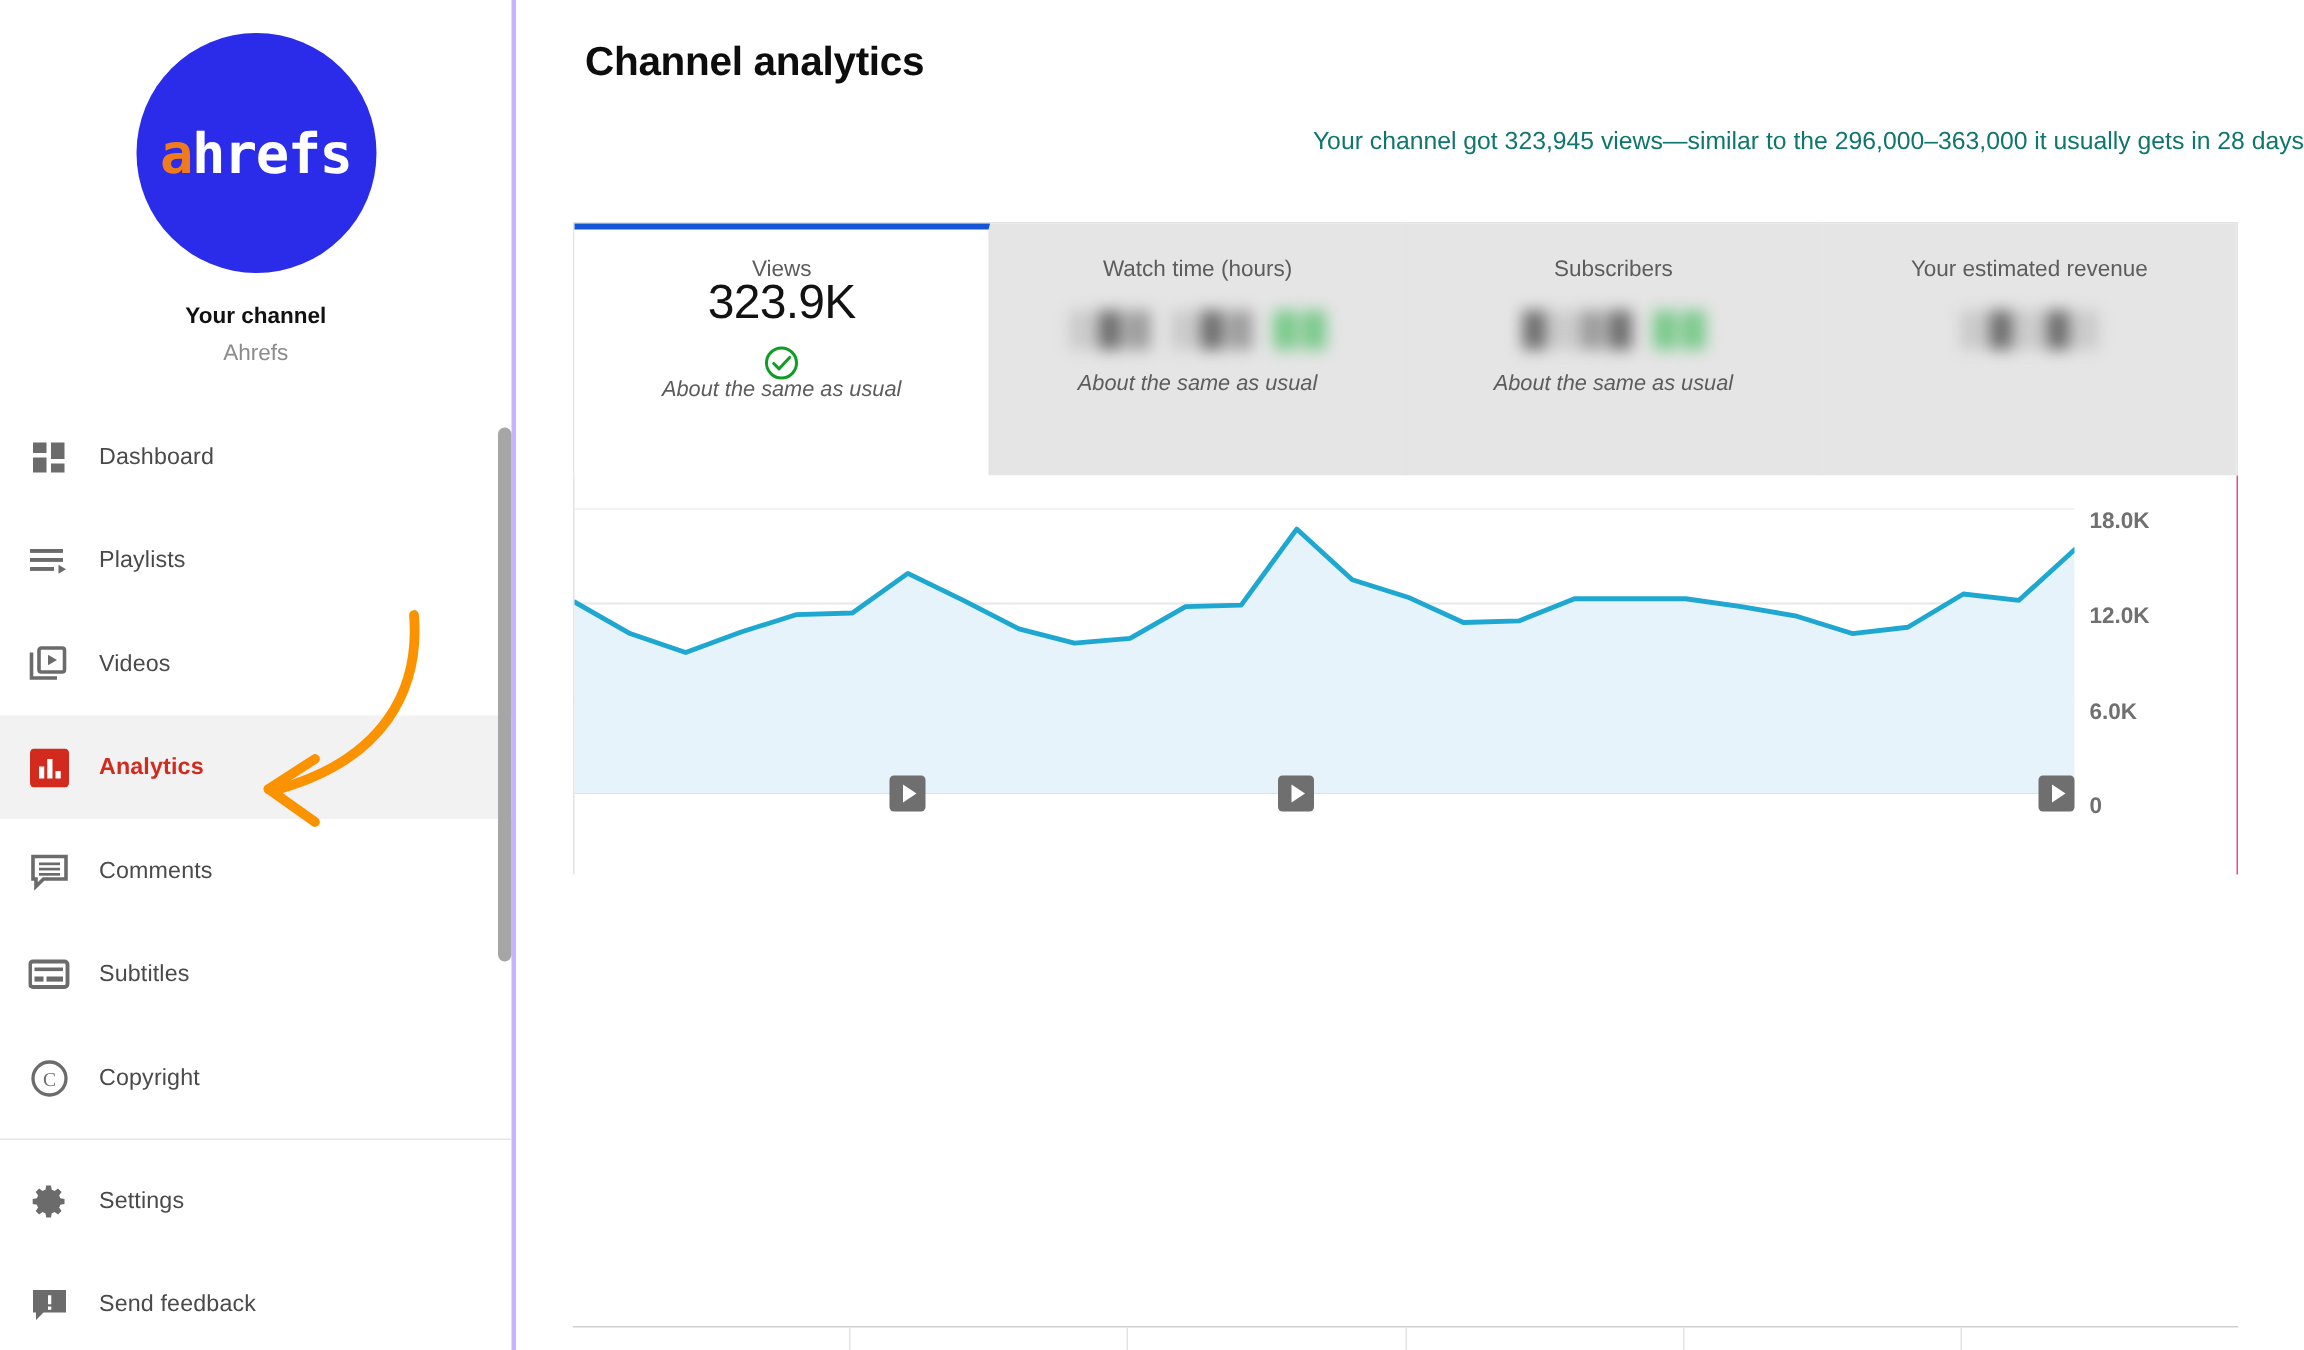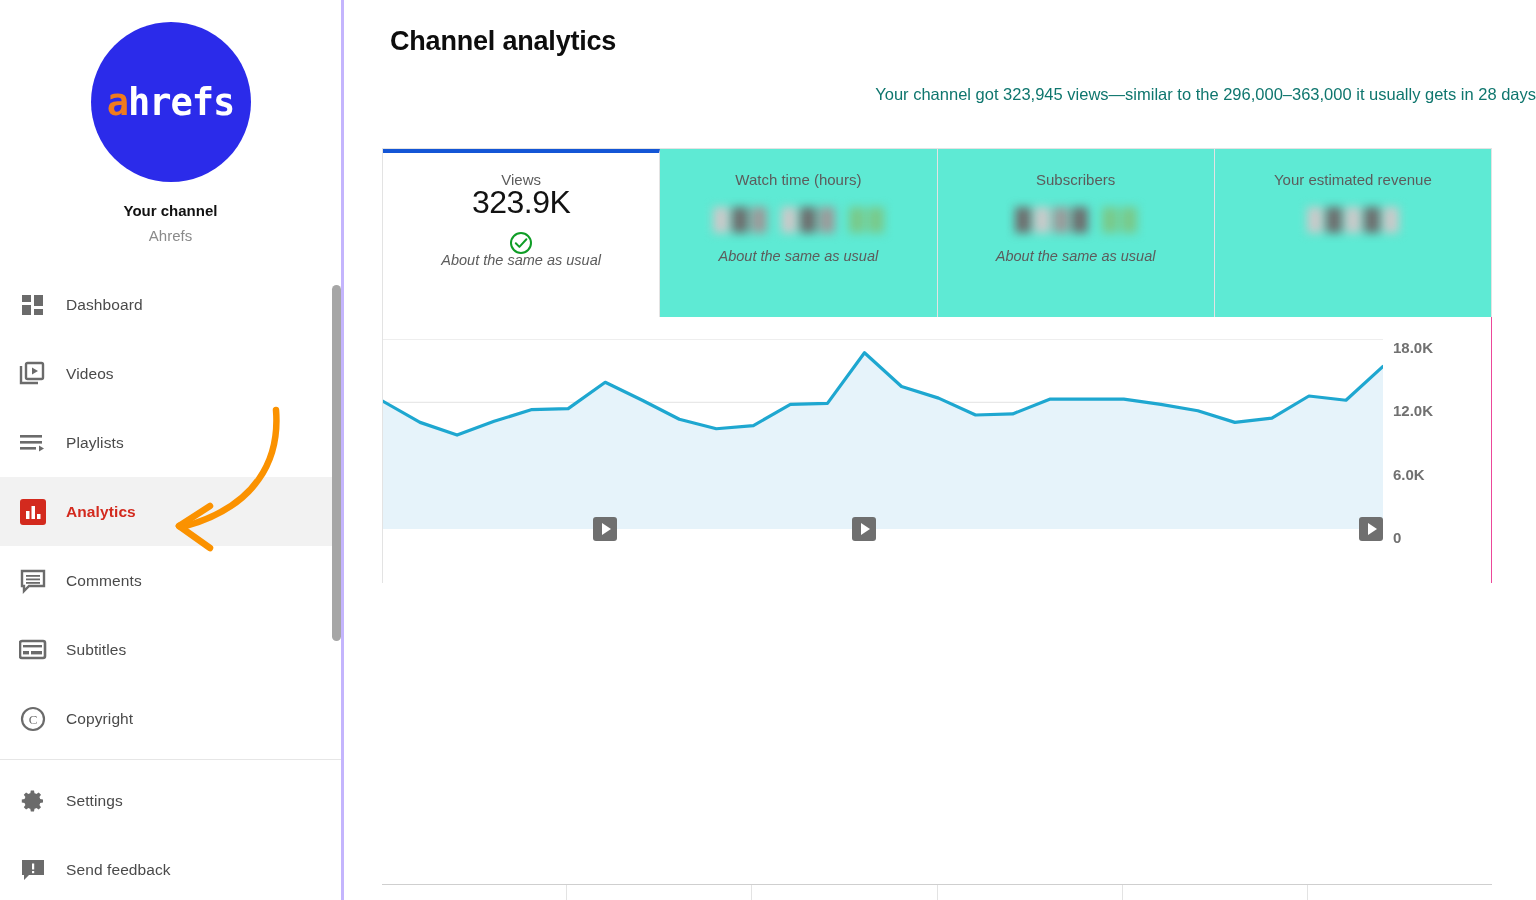--- a/index.html
+++ b/index.html
@@ -125,21 +125,21 @@
   
   .cards {
     display: flex;
     margin: 44px 0 0 38px;
     width: 1110px;
     border: 1px solid #e3e3e3;
     border-bottom: none;
   }
   .card {
     flex: 1;
-    background: #5eead4;
+    background: #e5e5e5;
     border-right: 1px solid #e3e3e3;
     height: 168px;
     padding-top: 22px;
     text-align: center;
     position: relative;
     cursor: pointer;
   }
   .card:last-child { border-right: none; }
   .card.active {
     background: #ffffff;
@@ -241,39 +241,39 @@
               <rect x="14" y="3" width="9" height="11" fill="#6b6b6b"></rect>
               <rect x="2" y="13" width="9" height="10" fill="#6b6b6b"></rect>
               <rect x="14" y="17" width="9" height="6" fill="#6b6b6b"></rect>
             </svg>
         </span>
         <span class="label">Dashboard</span>
       </div>
 
       <div class="nav-item">
         <span class="ico">
-          <svg width="28" height="26" viewBox="0 0 28 26">
-              <path d="M2 5v17h17" fill="none" stroke="#6b6b6b" stroke-width="2.4"></path>
-              <rect x="7" y="2" width="17" height="16" rx="1.5" fill="none" stroke="#6b6b6b" stroke-width="2.4"></rect>
-              <path d="M13 6.5l6 3.5-6 3.5z" fill="#6b6b6b"></path>
-            </svg>
-        </span>
-        <span class="label">Videos</span>
-      </div>
-
-      <div class="nav-item">
-        <span class="ico">
           <svg width="28" height="22" viewBox="0 0 28 22">
               <rect x="1" y="3" width="22" height="2.6" fill="#6b6b6b"></rect>
               <rect x="1" y="9" width="22" height="2.6" fill="#6b6b6b"></rect>
               <rect x="1" y="15" width="16" height="2.6" fill="#6b6b6b"></rect>
               <path d="M20 13.5l5 3-5 3z" fill="#6b6b6b"></path>
             </svg>
         </span>
         <span class="label">Playlists</span>
+      </div>
+
+      <div class="nav-item">
+        <span class="ico">
+          <svg width="28" height="26" viewBox="0 0 28 26">
+              <path d="M2 5v17h17" fill="none" stroke="#6b6b6b" stroke-width="2.4"></path>
+              <rect x="7" y="2" width="17" height="16" rx="1.5" fill="none" stroke="#6b6b6b" stroke-width="2.4"></rect>
+              <path d="M13 6.5l6 3.5-6 3.5z" fill="#6b6b6b"></path>
+            </svg>
+        </span>
+        <span class="label">Videos</span>
       </div>
 
       <div class="nav-item active">
         <span class="ico">
           <svg width="26" height="26" viewBox="0 0 26 26">
               <rect x="0" y="0" width="26" height="26" rx="3" fill="#d32a1e"></rect>
               <rect x="6" y="12" width="3.5" height="8" fill="#fff"></rect>
               <rect x="11.5" y="7" width="3.5" height="13" fill="#fff"></rect>
               <rect x="17" y="15" width="3.5" height="5" fill="#fff"></rect>
             </svg>

